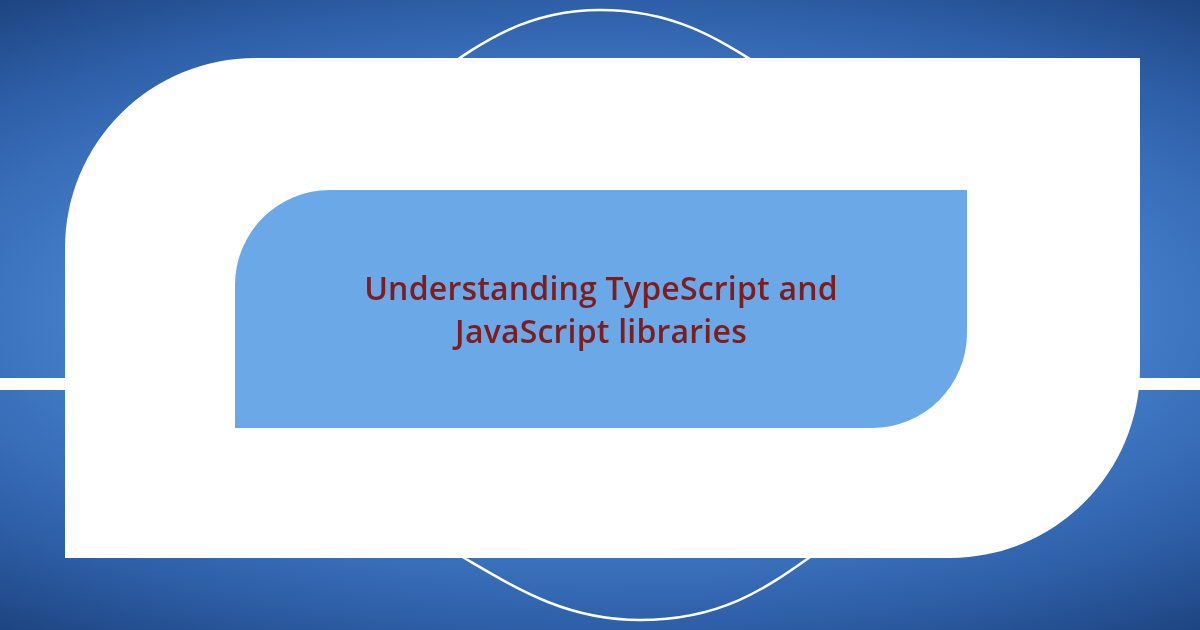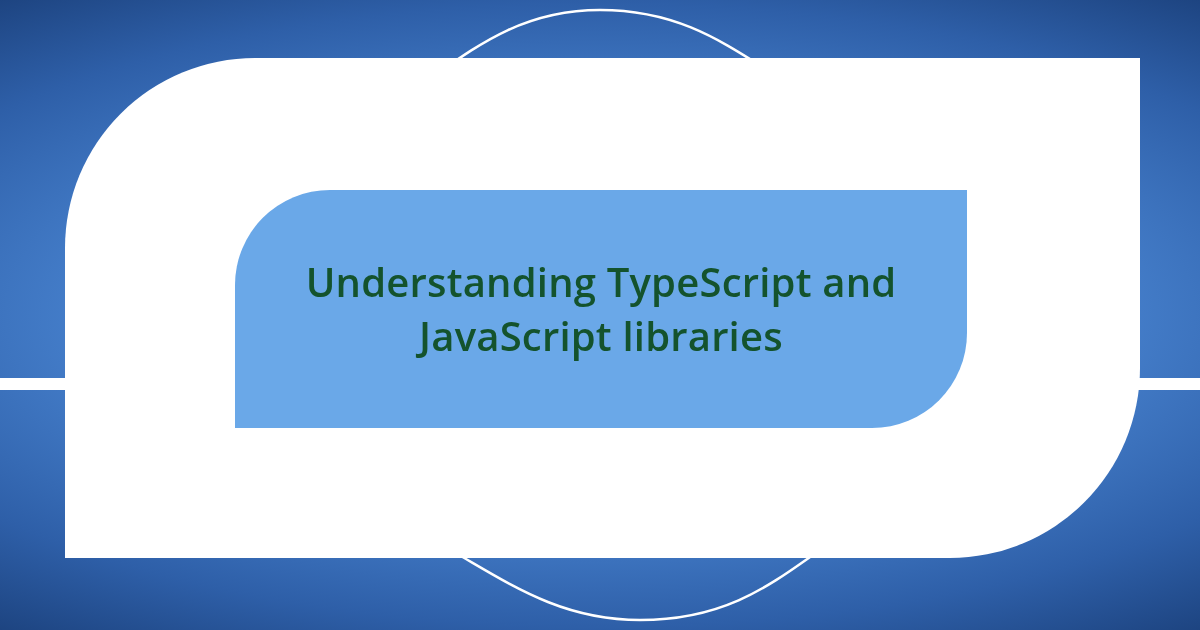--- a/index.html
+++ b/index.html
@@ -56,22 +56,22 @@
       height: 238px;
       background: #6aa8e8;
       border-top-left-radius: 95px;
       border-bottom-right-radius: 95px;
       display: flex;
       align-items: center;
       justify-content: center;
       padding: 0 50px;
     }
     .title {
-      color: #14532d;
-      font-size: 40px;
+      color: #7f1d1d;
+      font-size: 32px;
       font-weight: 600;
       text-align: center;
       line-height: 1.35;
       letter-spacing: 0.2px;
     }
   </style>
 </head>
 <body>
 
 <div class="bg"></div>

